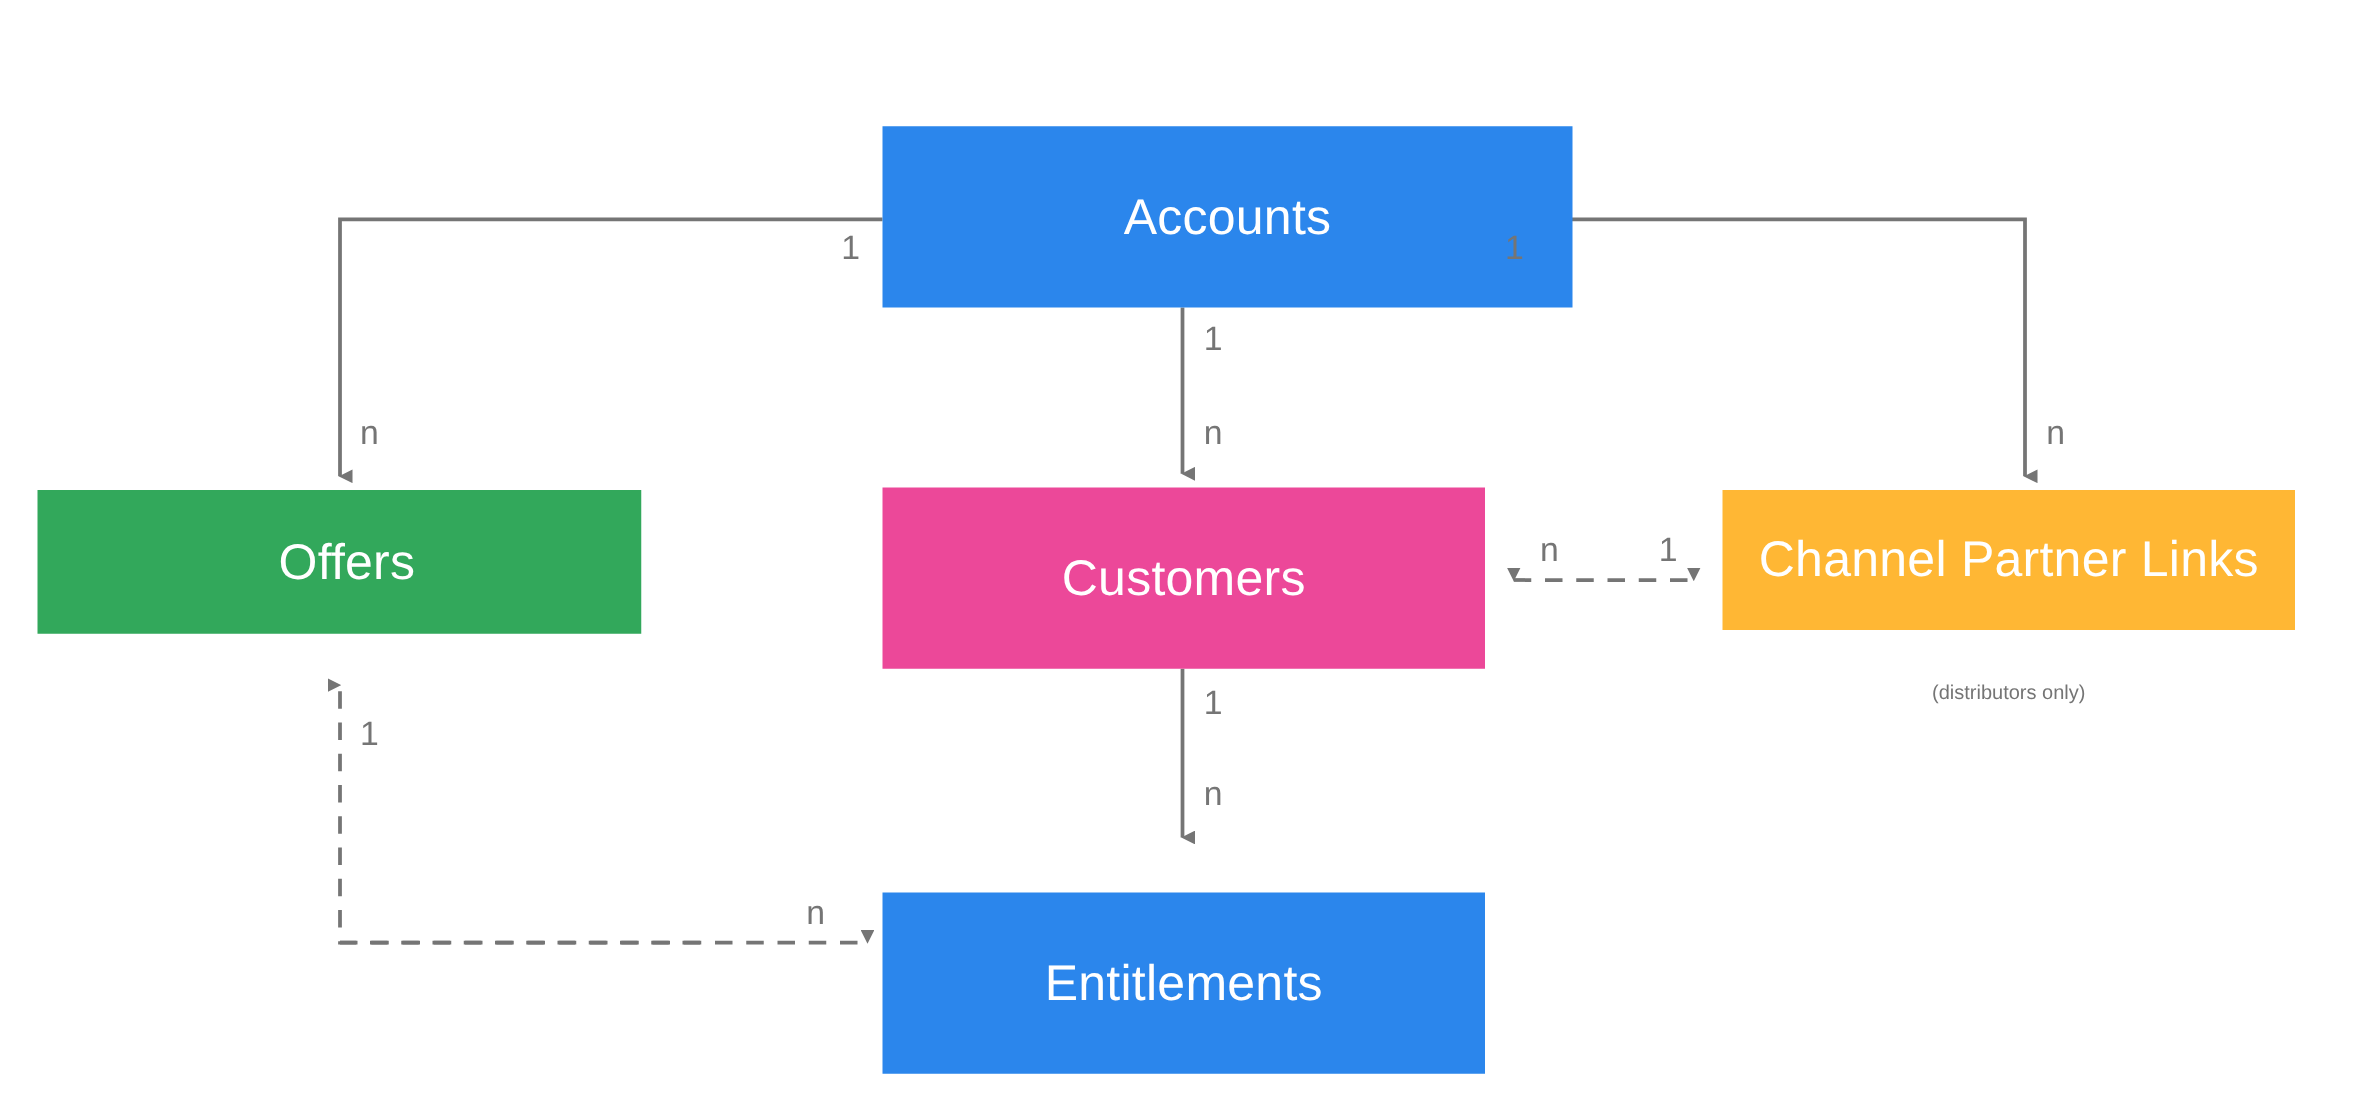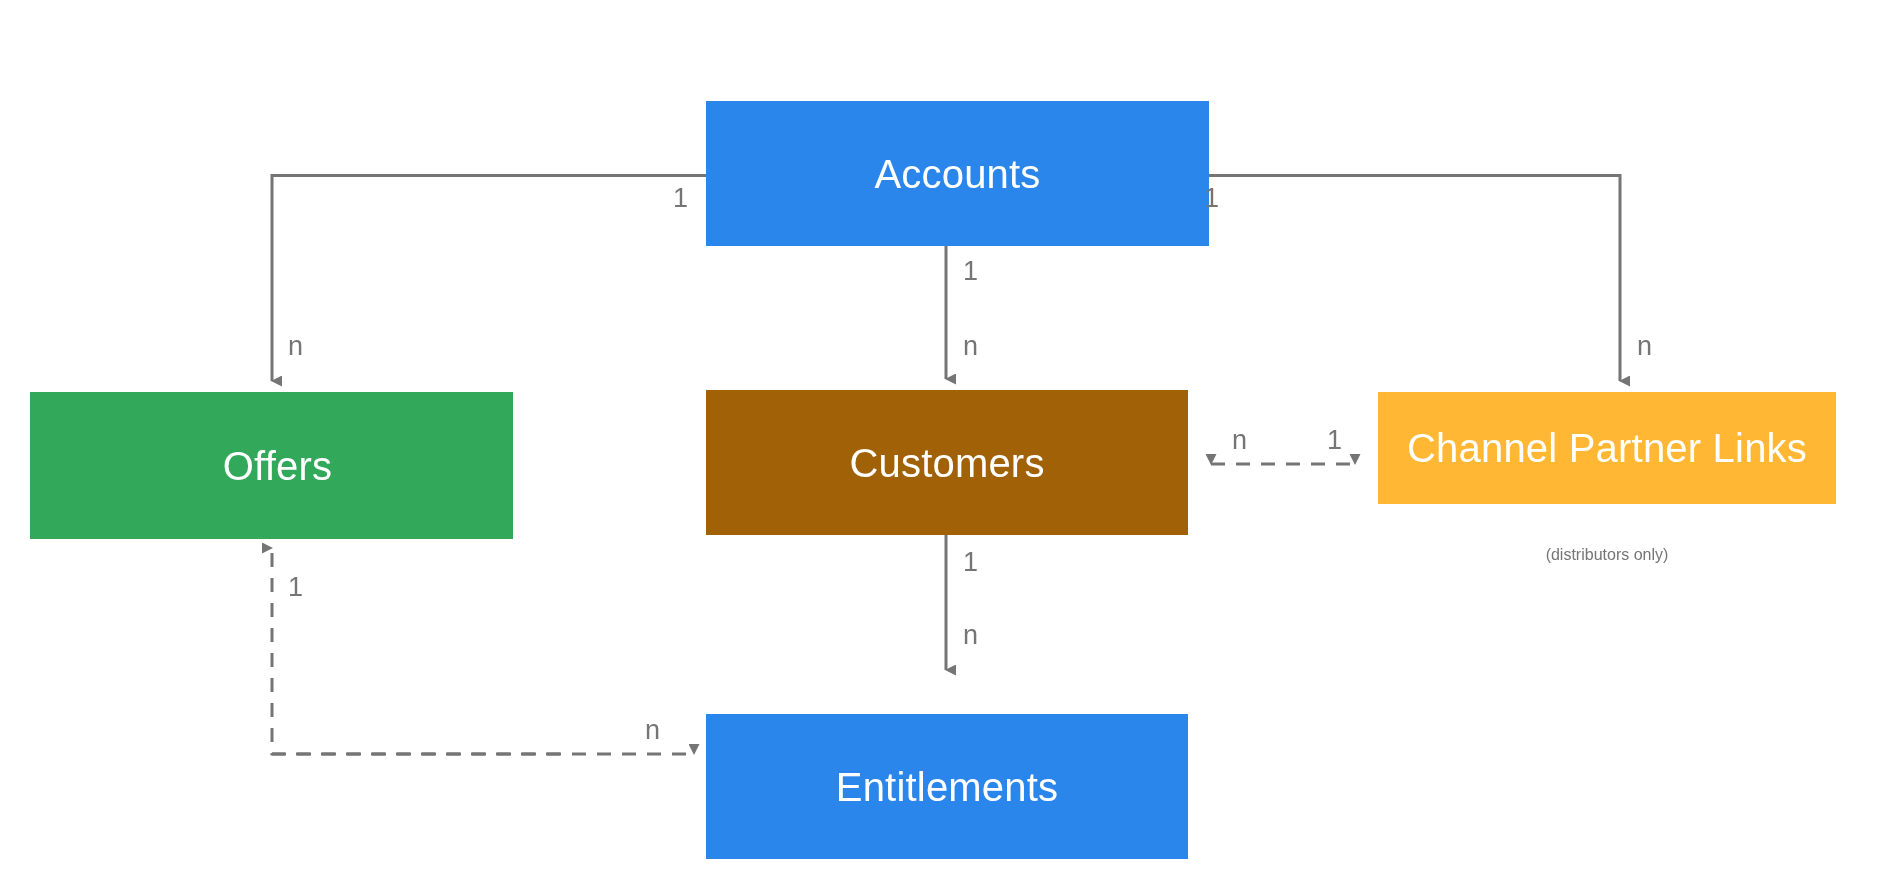--- a/index.html
+++ b/index.html
@@ -33,23 +33,23 @@
     align-items: center;
     justify-content: center;
     color: #ffffff;
     font-size: 40px;
     font-weight: 400;
     letter-spacing: 0.2px;
     line-height: 1;
     white-space: nowrap;
     box-sizing: border-box;
   }
-  .node-accounts   { left: 706px;  top: 101px; width: 503px; height: 145px; background: #2b86ec; }
-  .node-offers     { left: 30px;   top: 392px; width: 483px; height: 147px; background: #32a85b; padding-left: 12px; }
-  .node-customers  { left: 706px;  top: 390px; width: 482px; height: 145px; background: #a16207; }
+  .node-accounts   { left: 706px;  top: 101px; width: 552px; height: 145px; background: #2b86ec; }
+  .node-offers     { left: 30px;   top: 392px; width: 483px; height: 115px; background: #32a85b; padding-left: 12px; }
+  .node-customers  { left: 706px;  top: 390px; width: 482px; height: 145px; background: #ec4899; }
   .node-cpl        { left: 1378px; top: 392px; width: 458px; height: 112px; background: #ffb734; }
   .node-entitle    { left: 706px;  top: 714px; width: 482px; height: 145px; background: #2b86ec; }
 
   .caption {
     position: absolute;
     left: 1378px;
     top: 545px;
     width: 458px;
     text-align: center;
     color: #757575;

